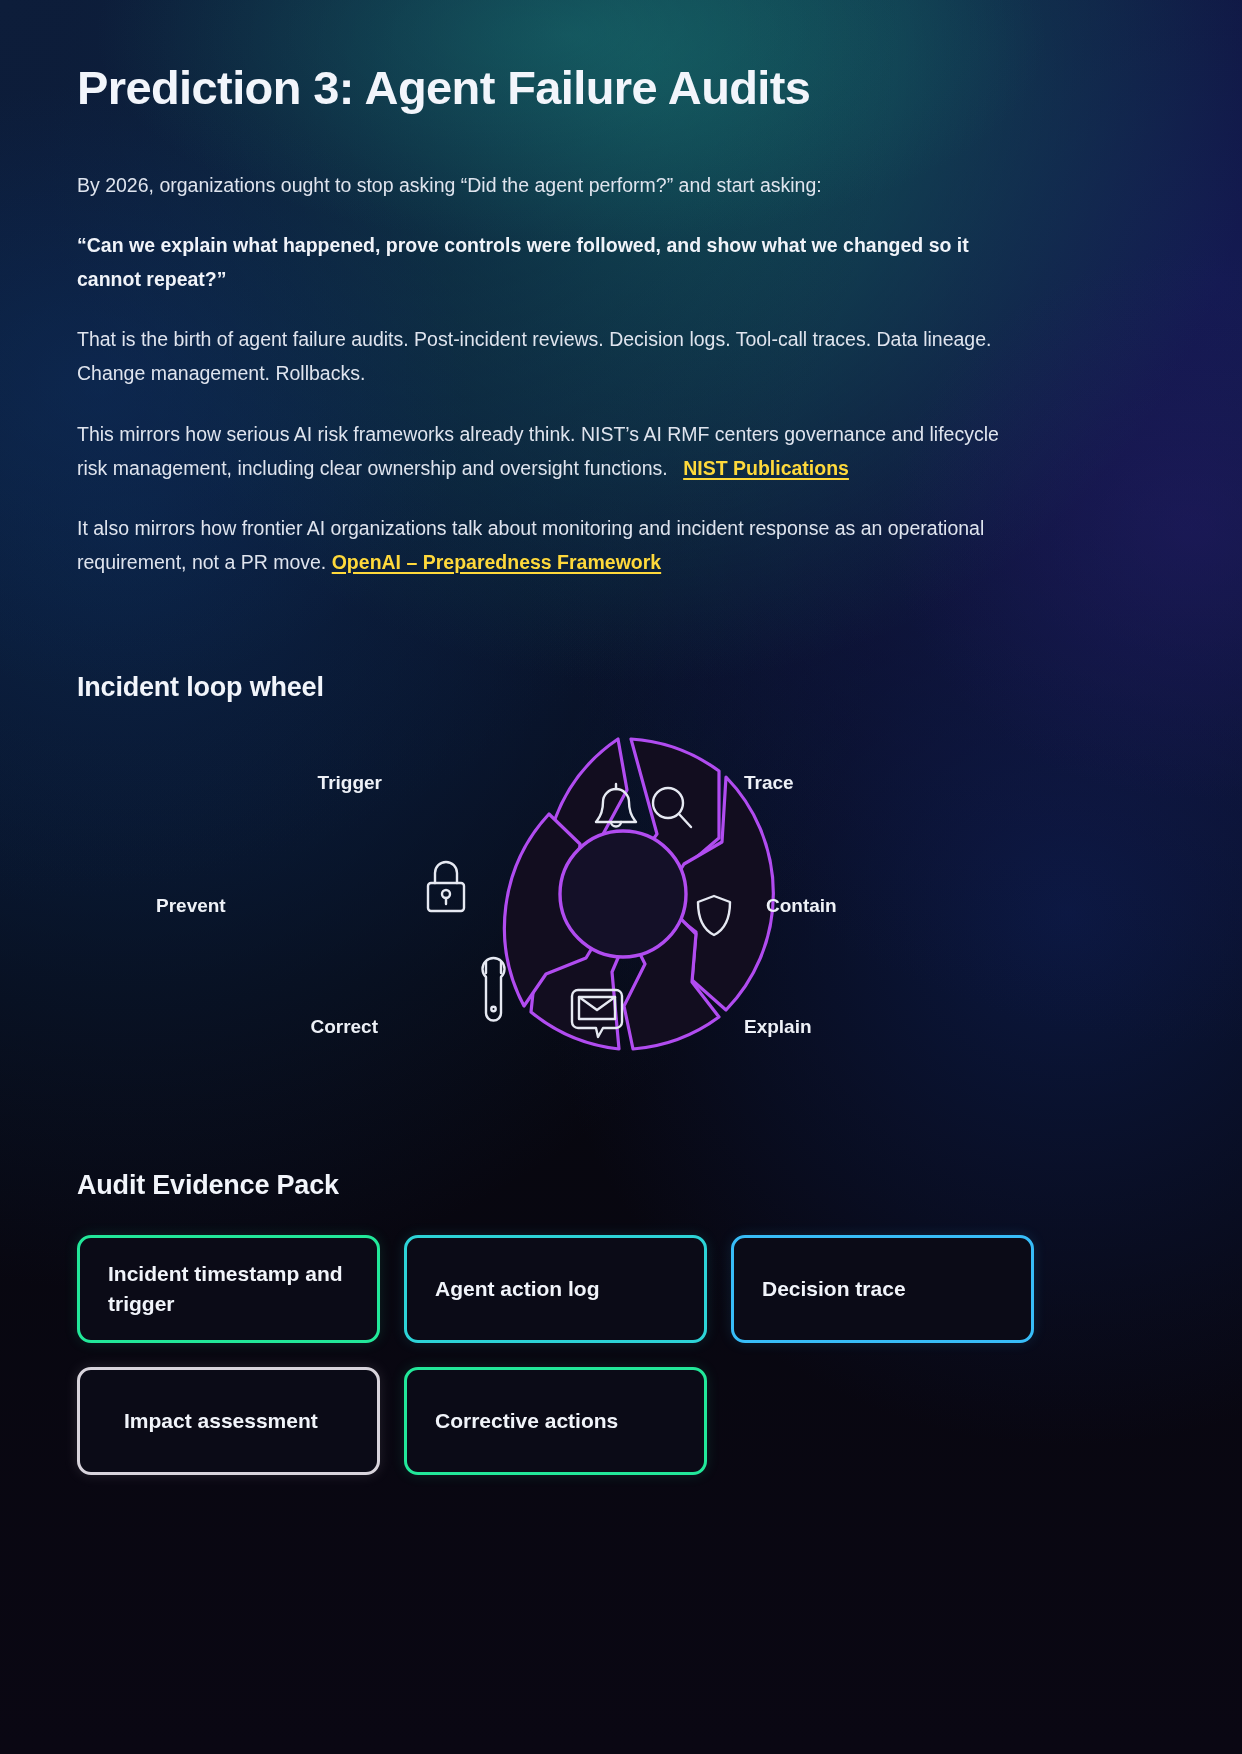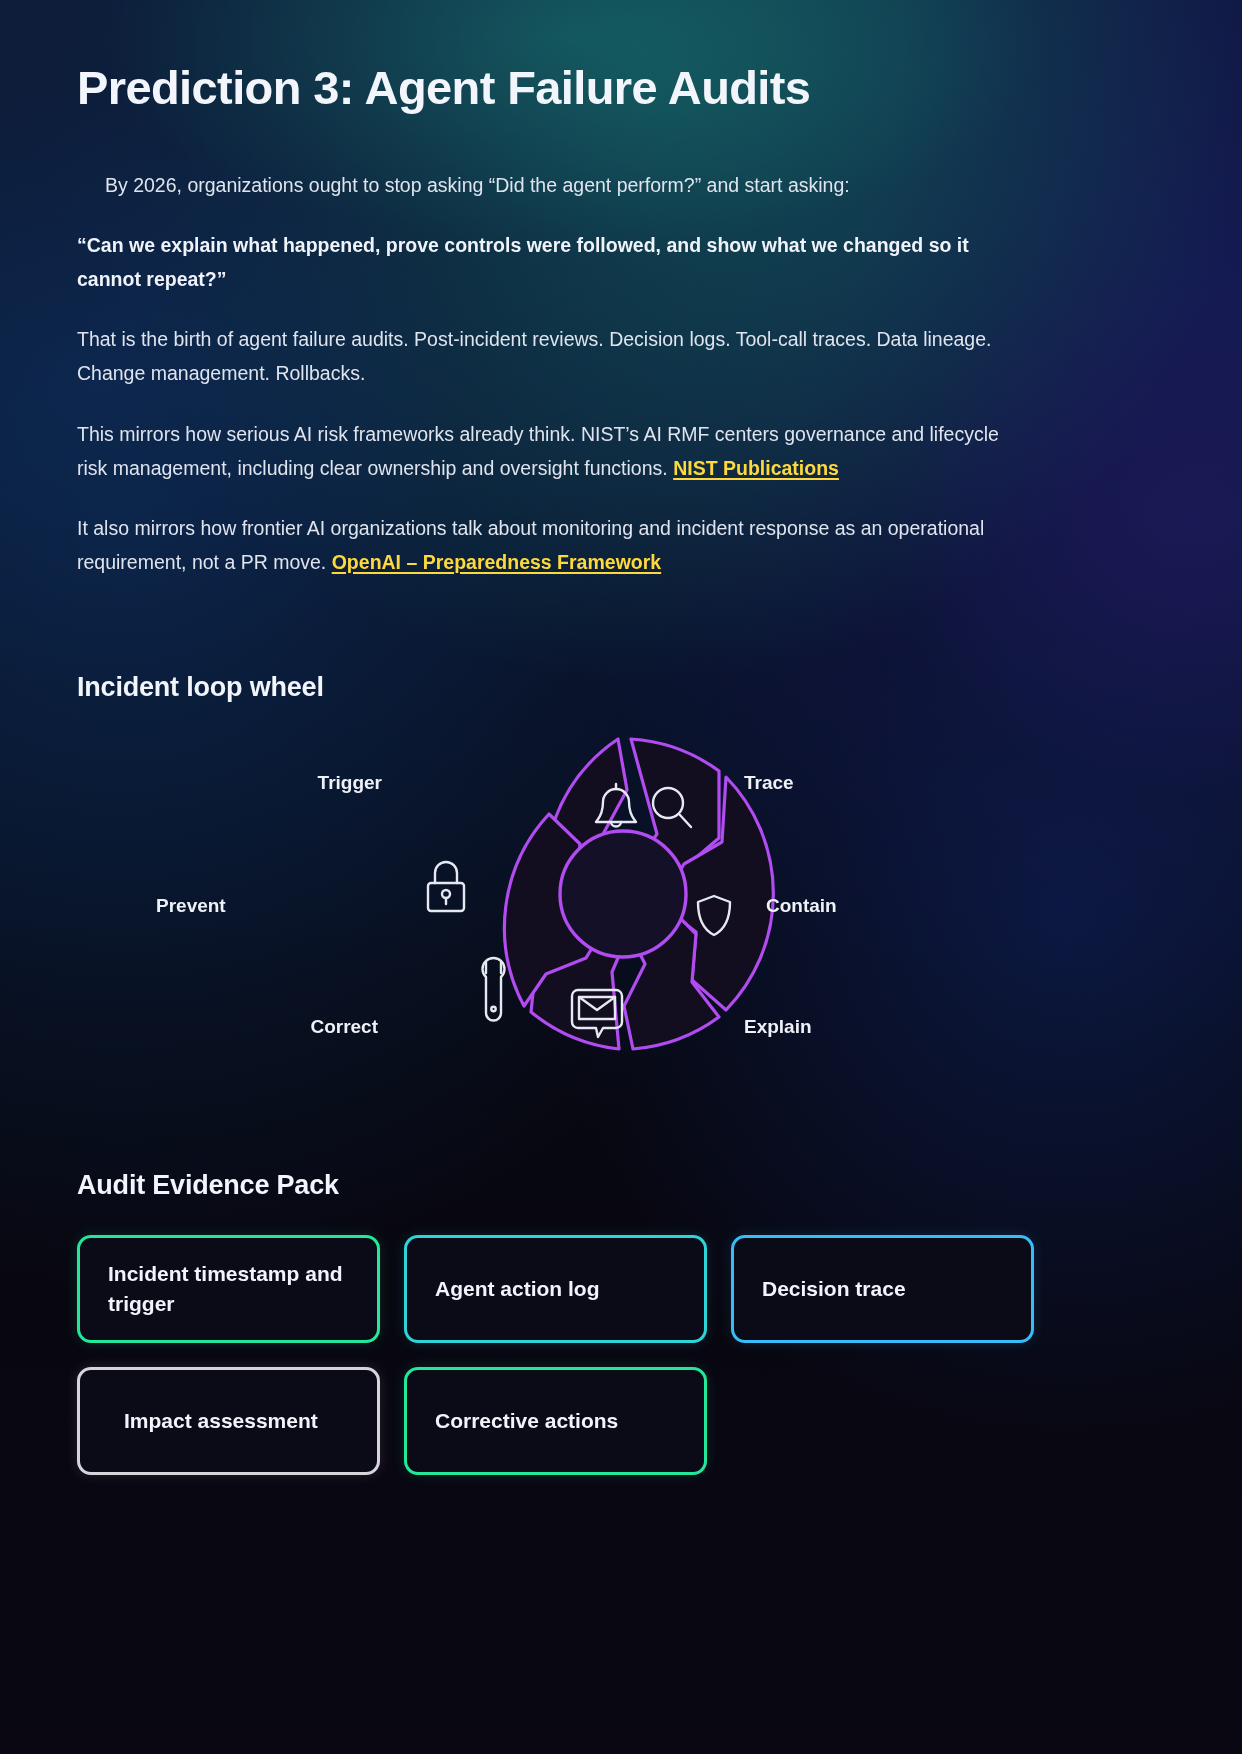--- a/index.html
+++ b/index.html
@@ -81,27 +81,27 @@
 </head>
 <body>
 
 <div class="bg-layer bg-base"></div>
 <div class="bg-layer bg-sheen"></div>
 
 <div class="content">
 
   <h1 class="page-title">Prediction 3: Agent Failure Audits</h1>
 
-  <p class="para" style="top:168px;margin-left:28px;">By 2026, organizations ought to stop asking “Did the agent perform?” and start asking:</p>
+  <p class="para" style="top:168px;">By 2026, organizations ought to stop asking “Did the agent perform?” and start asking:</p>
 
   <p class="para bold" style="top:228px;">“Can we explain what happened, prove controls were followed, and show what we changed so it cannot repeat?”</p>
 
   <p class="para" style="top:322px;">That is the birth of agent failure audits. Post-incident reviews. Decision logs. Tool-call traces. Data lineage. Change management. Rollbacks.</p>
 
-  <p class="para" style="top:417px;"><span>This mirrors how serious AI risk frameworks already think. NIST’s AI RMF centers governance and lifecycle risk management, including clear ownership and oversight functions. </span><a class="inline-link" href="#" style="color: rgb(255, 217, 59);">NIST Publications</a></p>
+  <p class="para" style="top:417px;"><span>This mirrors how serious AI risk frameworks already think. NIST’s AI RMF centers governance and lifecycle risk management, including clear ownership and oversight functions. </span><a class="inline-link" href="#" style="color: rgb(255, 217, 59); margin-left: 10px;">NIST Publications</a></p>
 
   <p class="para" style="top:511px;"><span>It also mirrors how frontier AI organizations talk about monitoring and incident response as an operational requirement, not a PR move. </span><a class="inline-link" href="#" style="color: rgb(255, 217, 59);">OpenAI – Preparedness Framework</a></p>
 
   <h2 class="section-title" style="top:672px;">Incident loop wheel</h2>
 
   <div class="wheel-wrap">
 
     <svg class="wheel-svg" width="494" height="400" viewBox="0 0 494 400">
       <defs>
         <style>

